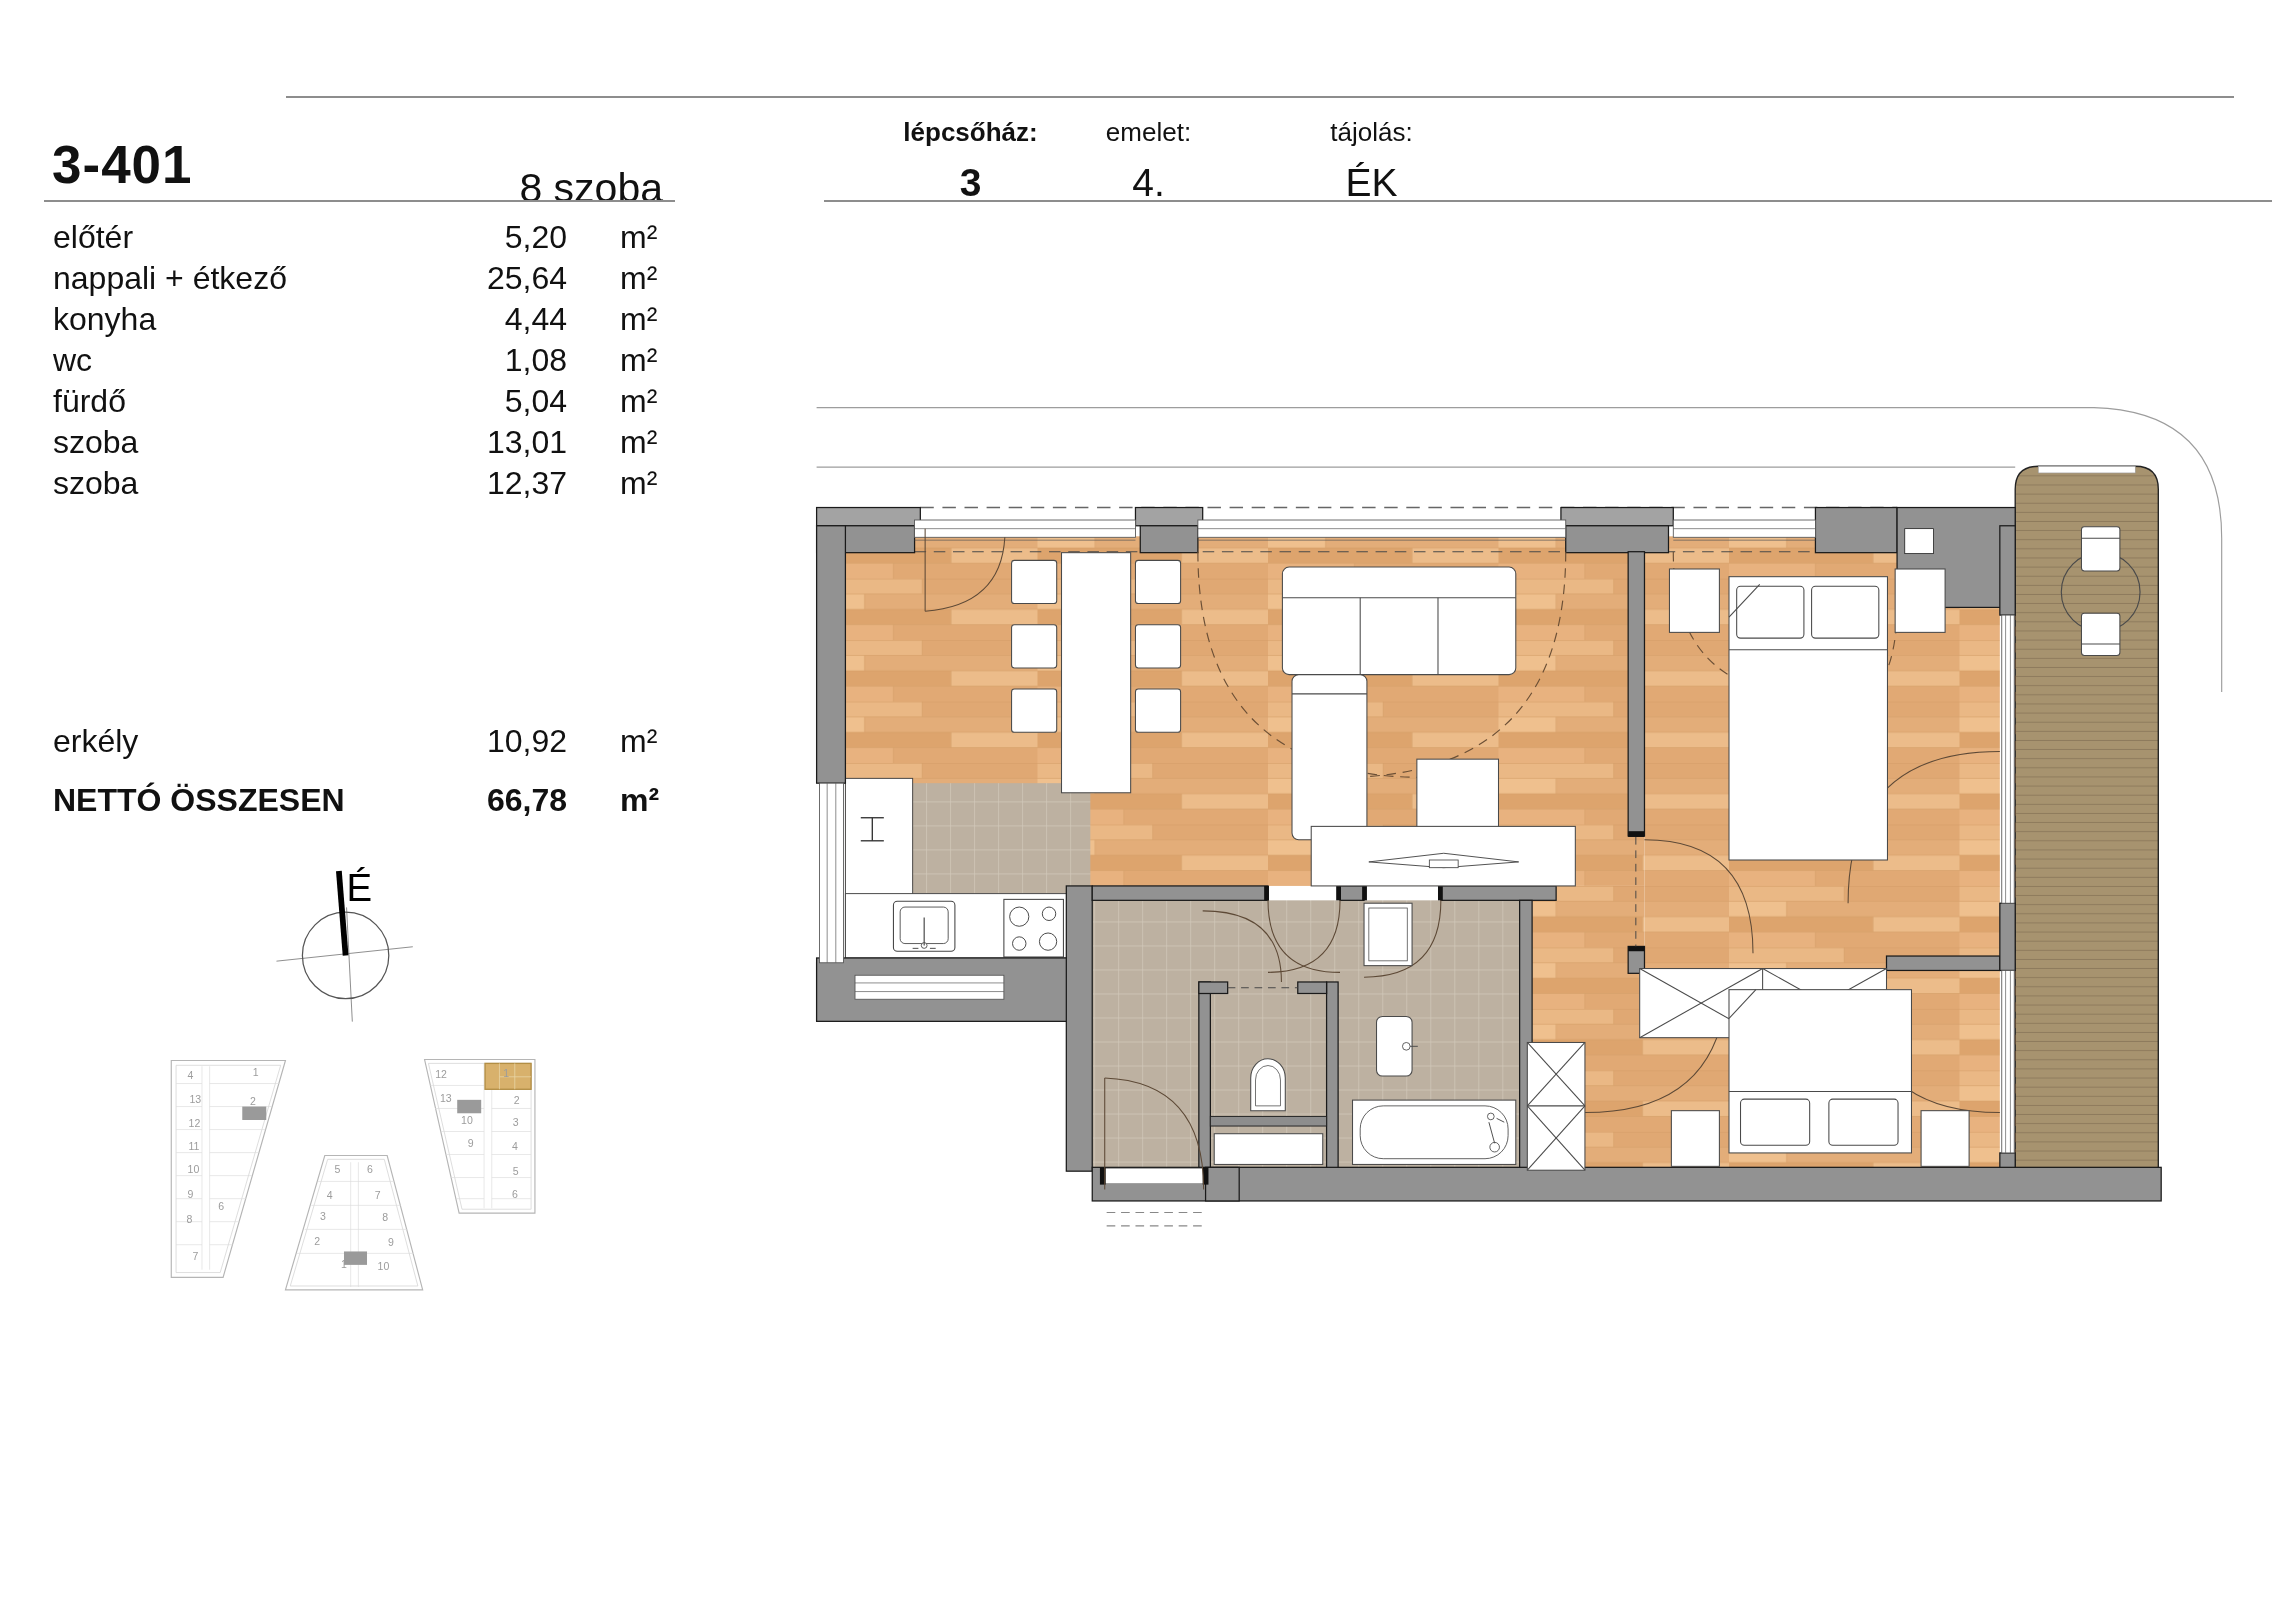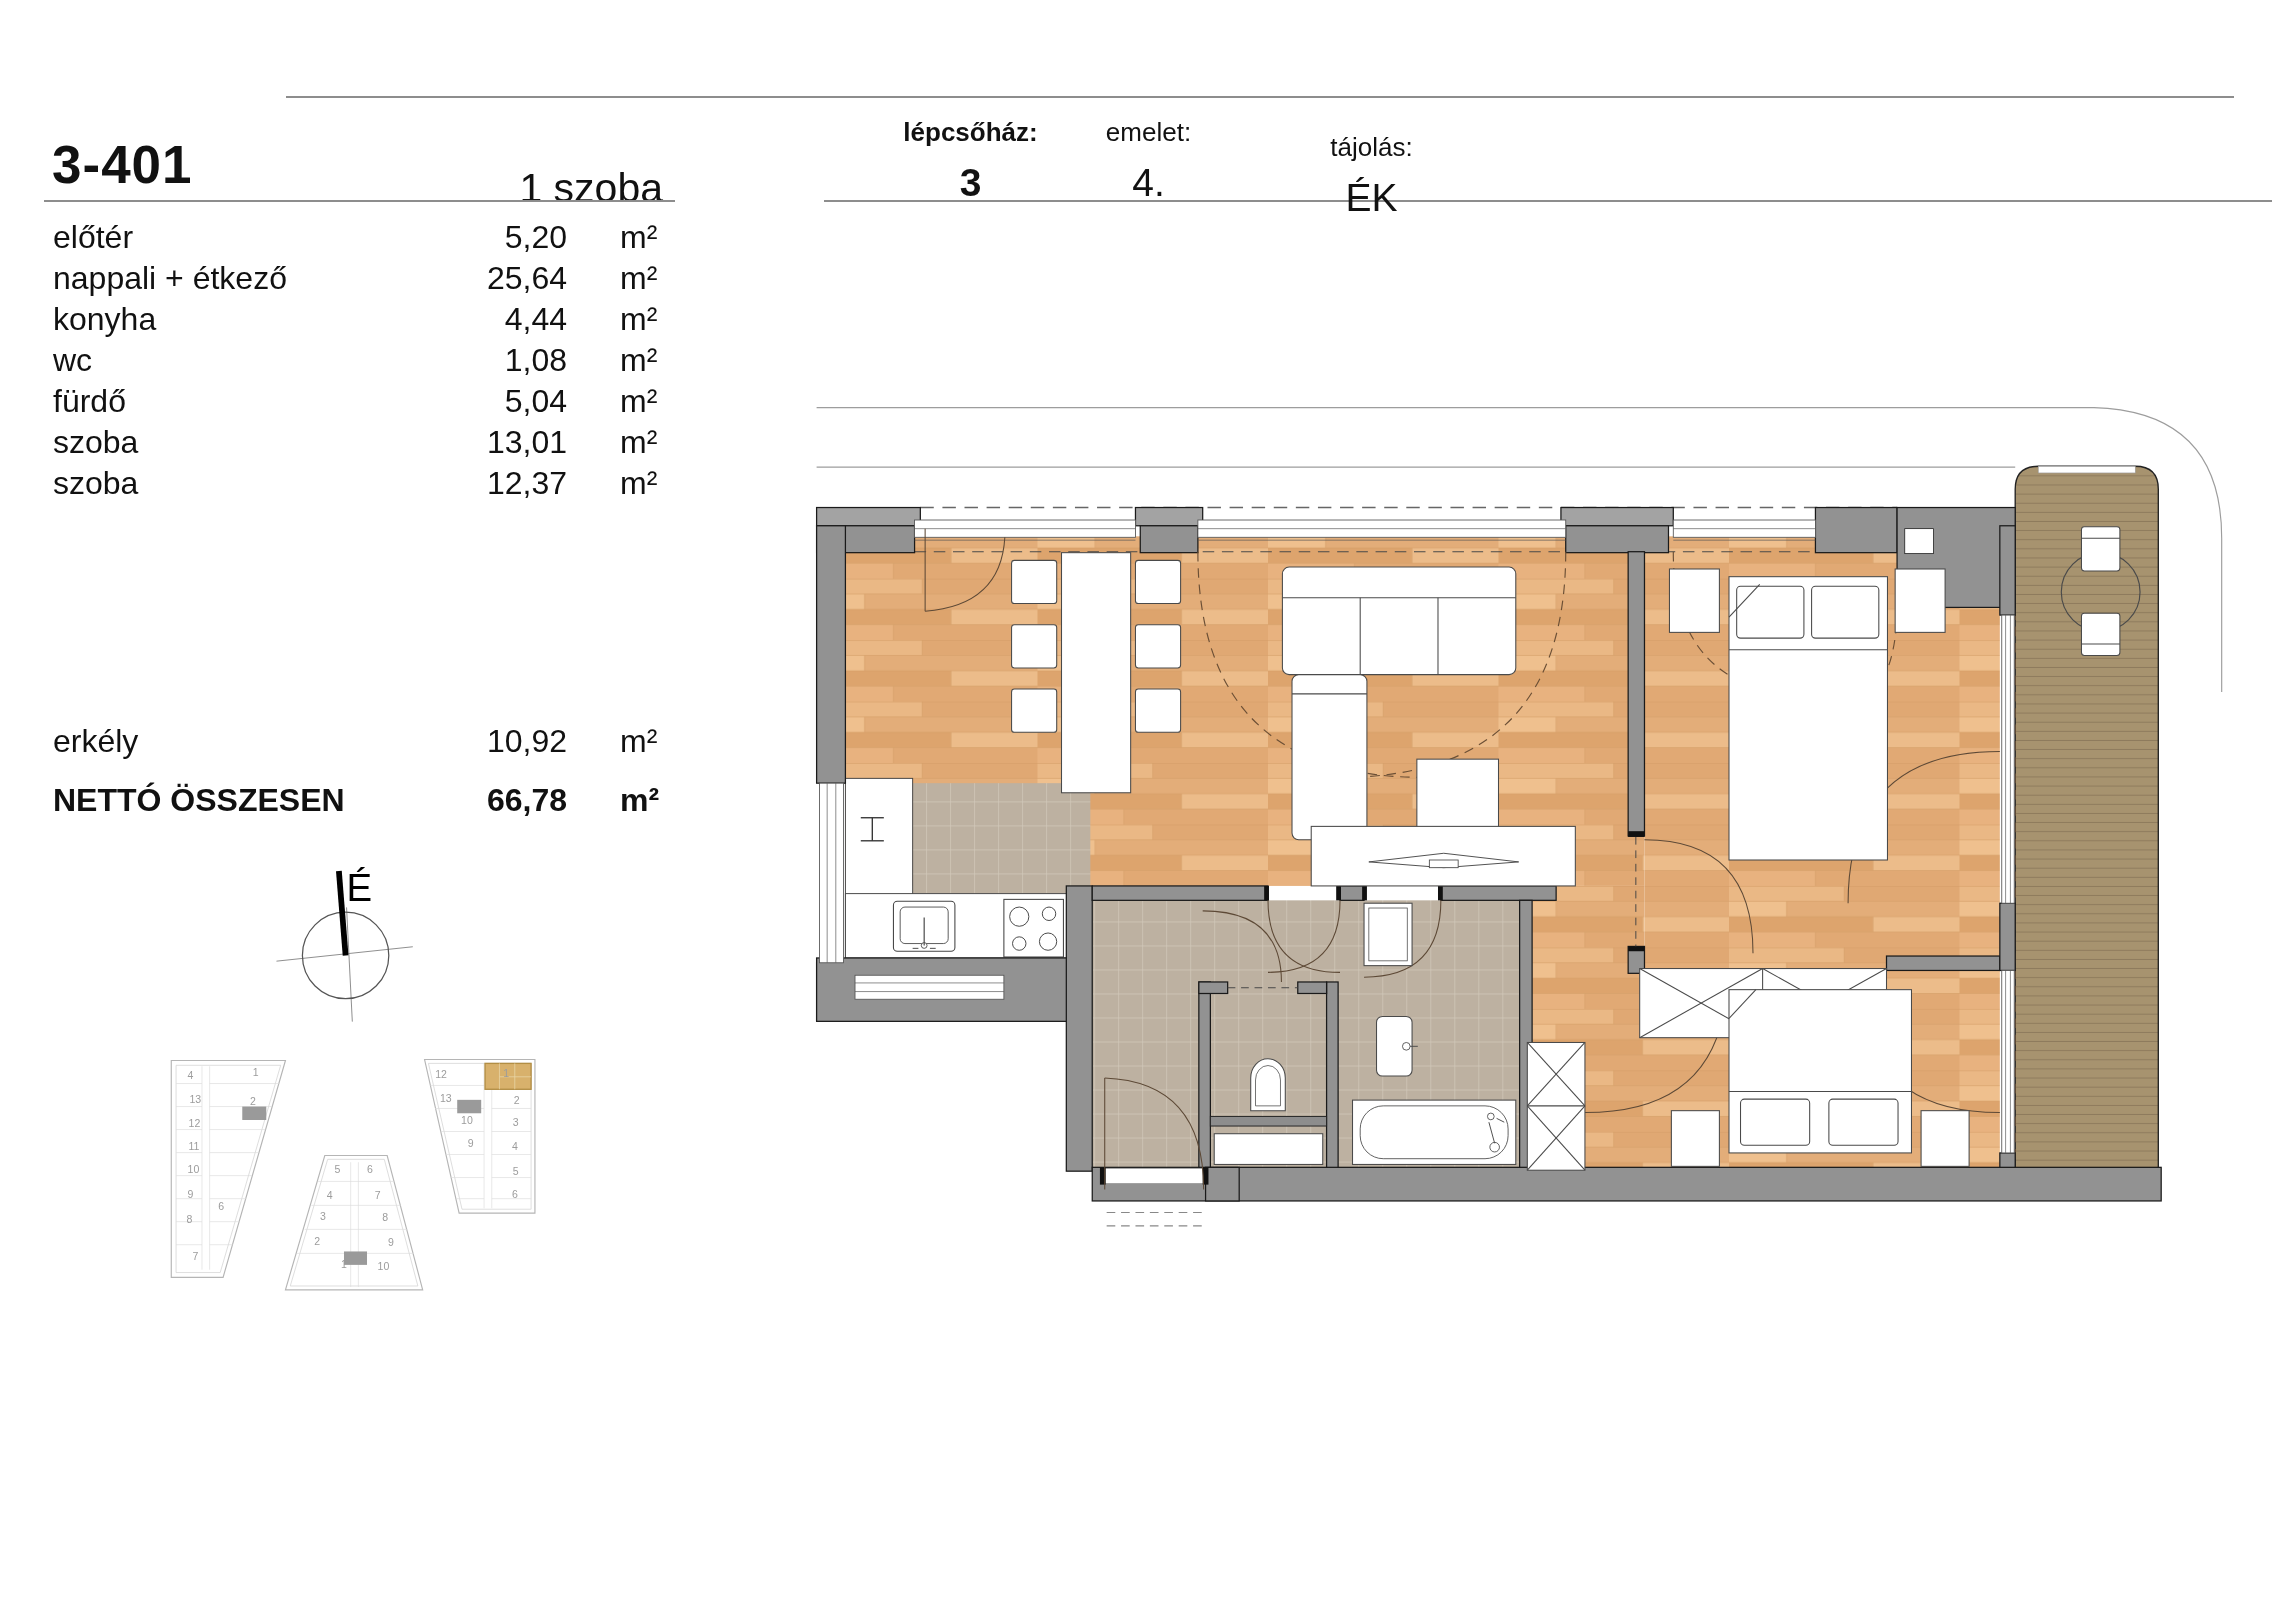--- a/index.html
+++ b/index.html
@@ -28,33 +28,33 @@
   
   svg{display:block;}
   .mini-num{font-size:11px;fill:#9c9c9c;font-family:"Liberation Sans",sans-serif;}
   text.compass-label{font-size:40px;fill:#000;font-family:"Liberation Sans",sans-serif;}
 </style>
 </head>
 <body>
 
 <div class="abs rule rule-top"></div>
 <div class="abs unit-id">3-401</div>
-<div class="abs unit-type">1 szoba</div>
+<div class="abs unit-type">8 szoba</div>
 <div class="abs rule rule-left"></div>
 <div class="abs rule rule-right"></div>
 
 <div class="abs hdr-col" style="left:865px;top:117px;font-weight:bold;">
   <div class="hdr-label">lépcsőház:</div>
   <div class="hdr-value">3</div>
 </div>
 <div class="abs hdr-col" style="left:1043px;top:117px;text-align:center;">
   <div class="hdr-label">emelet:</div>
   <div class="hdr-value">4.</div>
 </div>
-<div class="abs hdr-col" style="left:1266px;top:132px;">
+<div class="abs hdr-col" style="left:1266px;top:117px;">
   <div class="hdr-label">tájolás:</div>
   <div class="hdr-value">ÉK</div>
 </div>
 
 <div class="abs room-table">
   <div class="room-row">
     <span class="room-name">előtér</span>
     <span class="room-area">5,20</span>
     <span class="room-unit">m²</span>
   </div>

